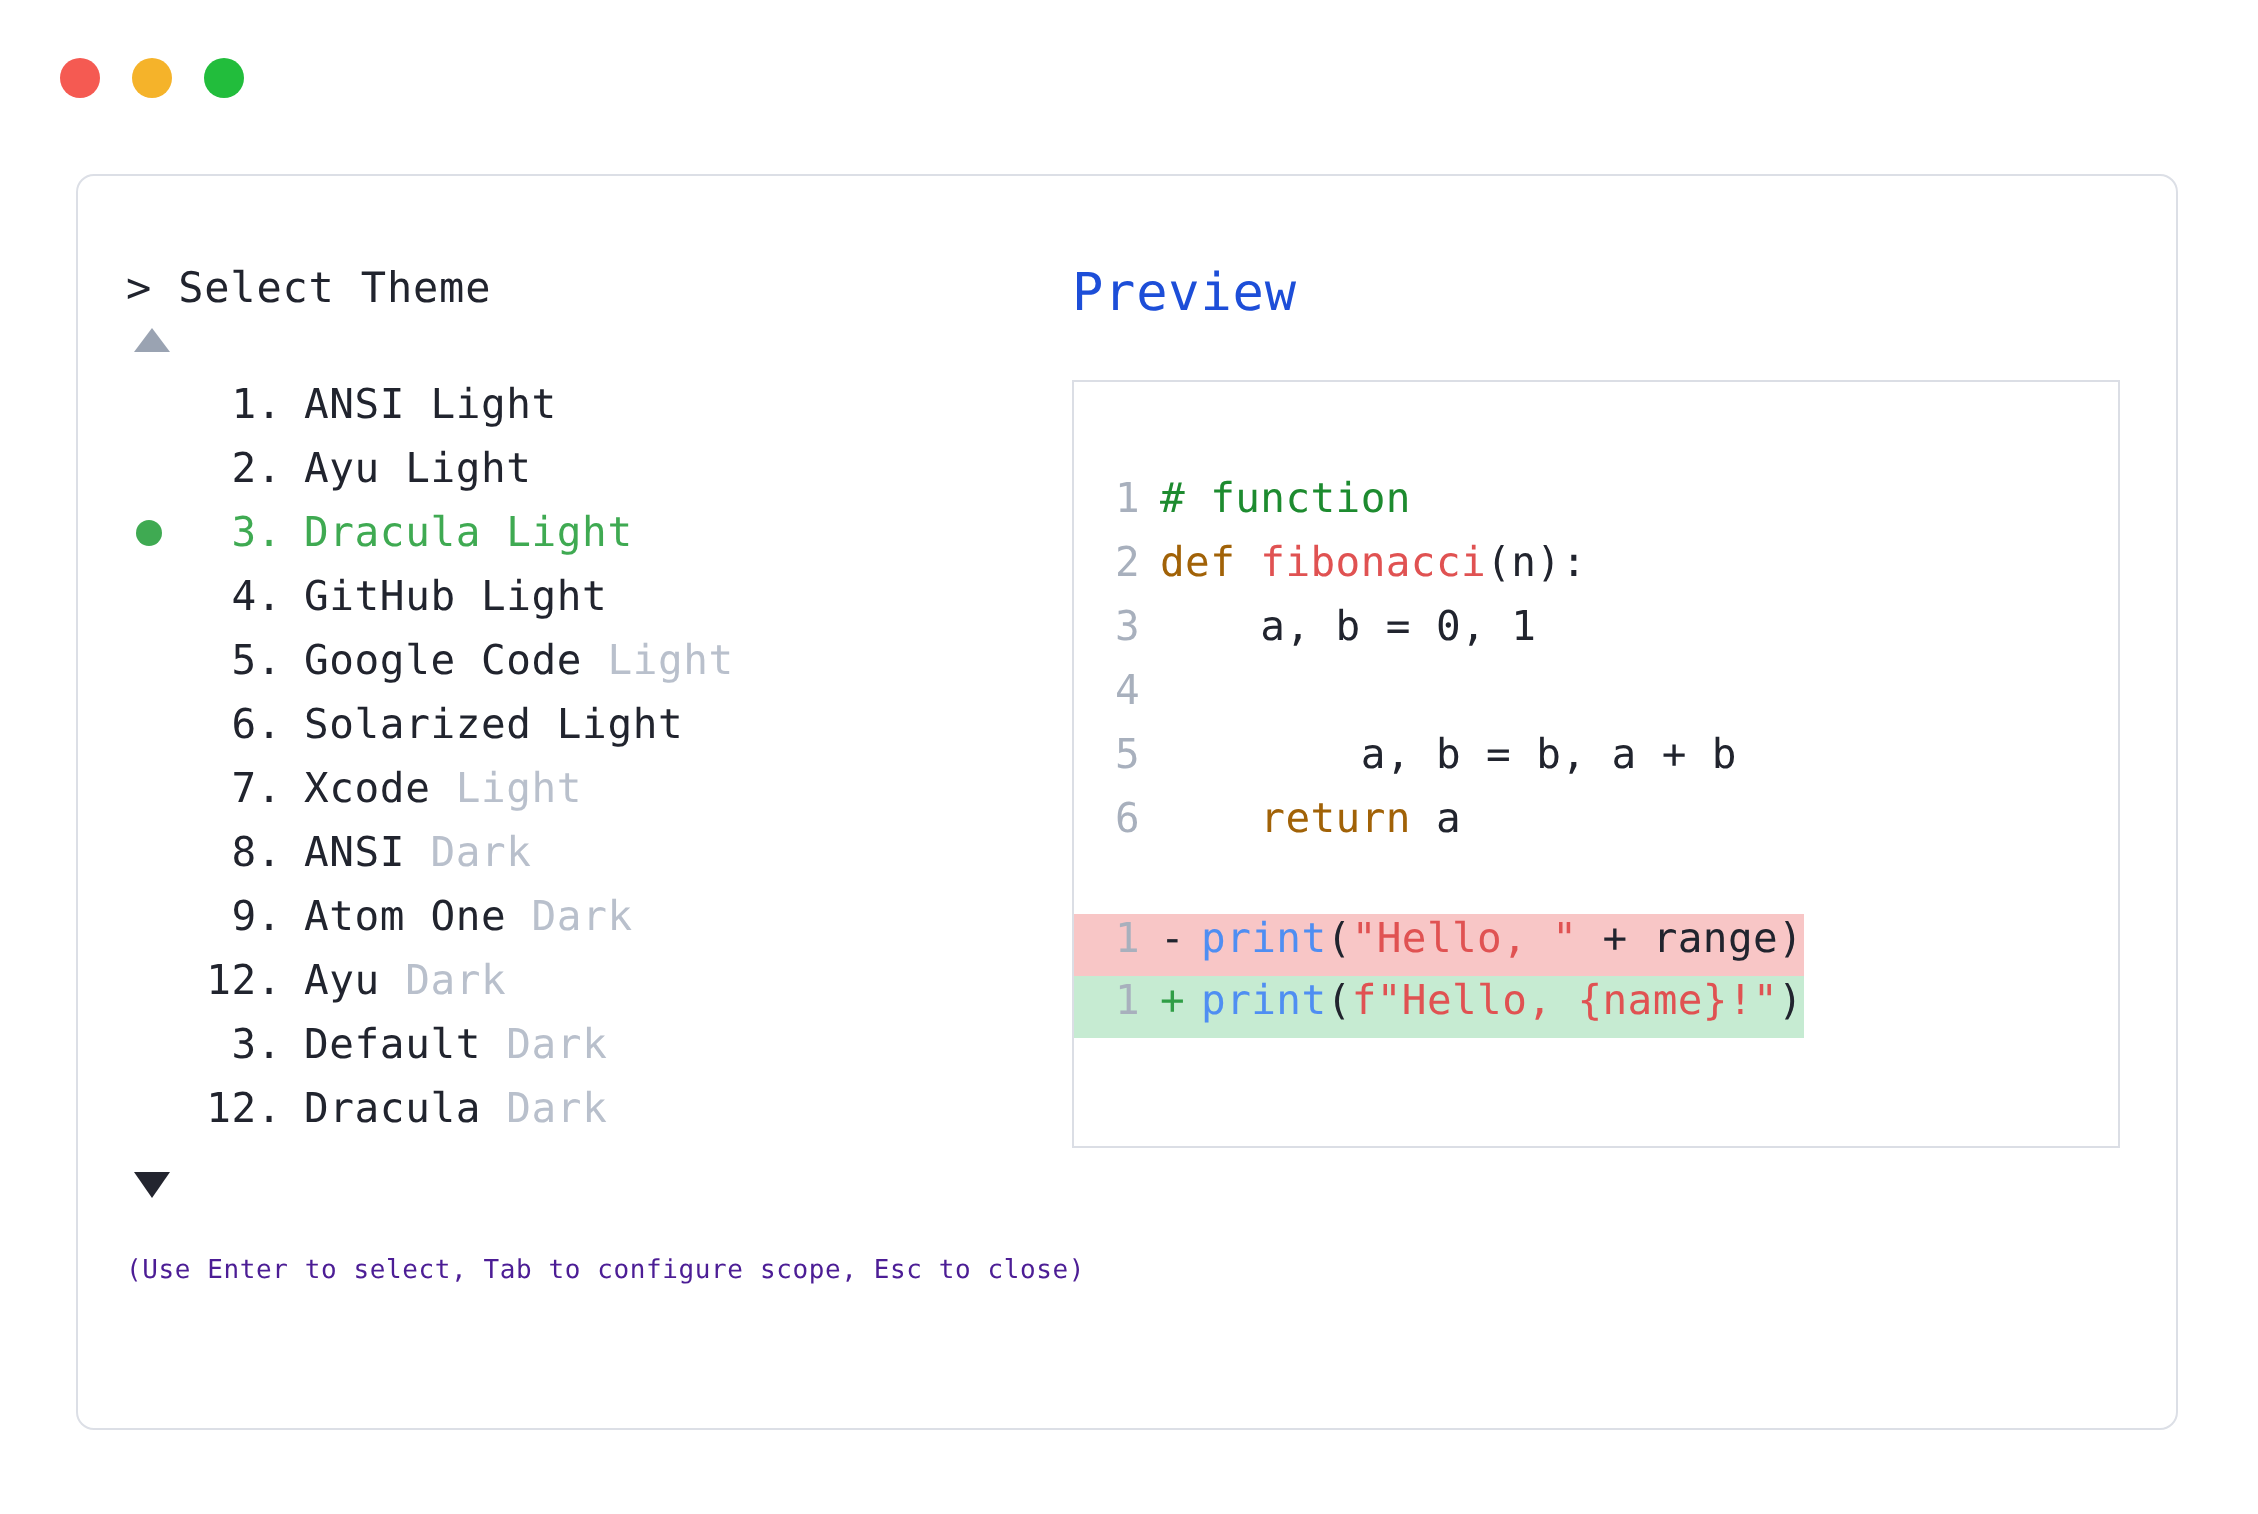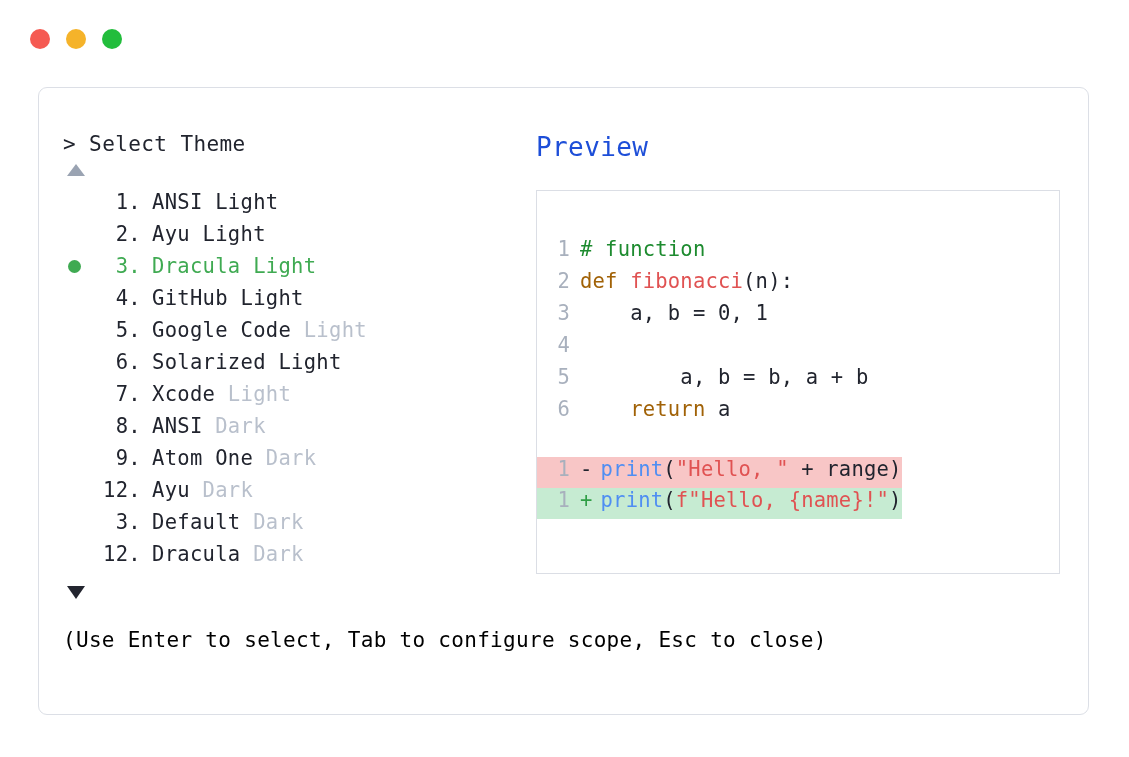--- a/index.html
+++ b/index.html
@@ -131,22 +131,22 @@
   .suffix-dim { color: #b9c0cc; }
   .theme-item.selected .num-cell,
   .theme-item.selected .name-cell,
   .theme-item.selected .suffix-dim { color: #3faa52; }
 
   
   .footer-hint {
     position: absolute;
     left: 24px;
     top: 540px;
-    font-size: 21px;
-    color: #000000;
+    font-size: 13px;
+    color: #4c1d95;
     letter-spacing: 0.3px;
     white-space: pre;
   }
 
   
   .right-col {
     position: absolute;
     left: 497px;
     top: 44px;
     width: 530px;

